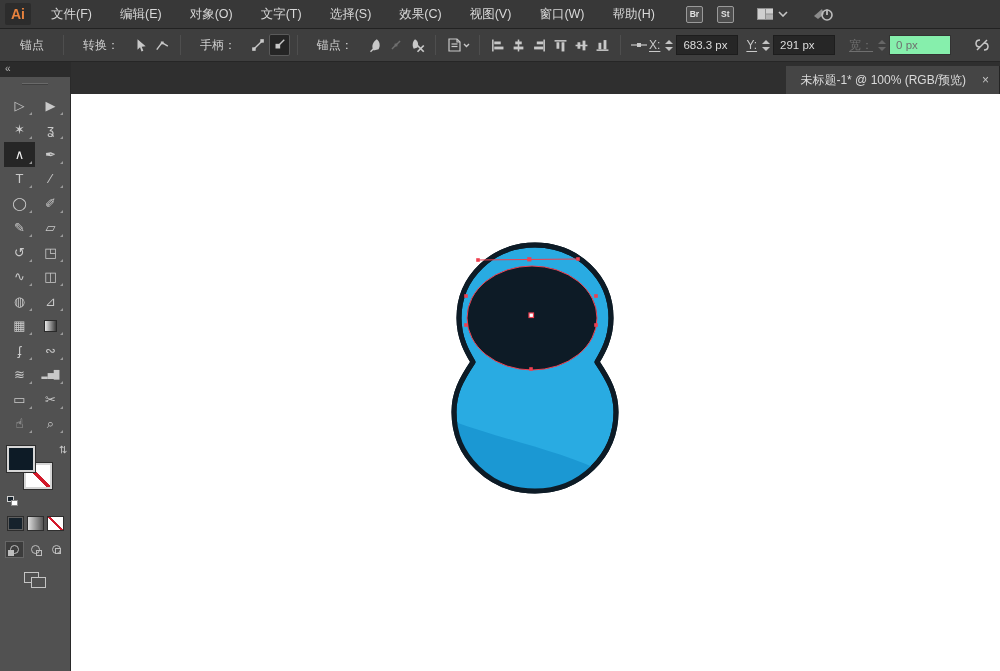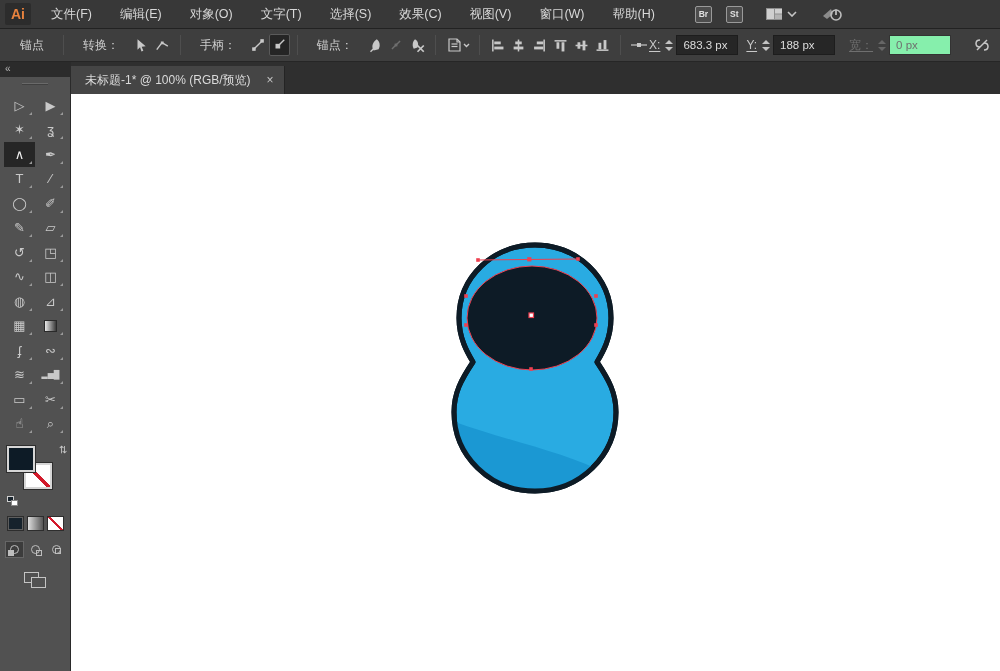--- a/index.html
+++ b/index.html
@@ -8,21 +8,21 @@
   .app { width:1000px; height:671px; display:flex; flex-direction:column; }
 
   
   .menubar { height:29px; background:#383838; display:flex; align-items:center;
              border-bottom:1px solid #222; flex:0 0 auto; }
   .ai-logo { width:26px; height:22px; margin:0 6px 0 5px; background:#2c2c2c; border-radius:2px;
              color:#e8823e; font-weight:bold; font-size:14px; display:flex; align-items:center;
              justify-content:center; }
   .menu-item { color:#d8d8d8; font-size:12.5px; padding:0 14px; height:29px; line-height:29px;
                cursor:default; }
-  .mb-right { display:flex; align-items:center; margin-left:26px; gap:14px; }
+  .mb-right { display:flex; align-items:center; margin-left:17px; gap:14px; }
   .mini-app { width:17px; height:17px; border:1px solid #9a9a9a; border-radius:2px; background:#4d4d4d;
               color:#e0e0e0; font-size:8.5px; font-weight:bold; display:flex; align-items:center;
               justify-content:center; }
   .ws-switch { display:flex; align-items:center; gap:4px; margin-left:8px; }
   .launch { margin-left:10px; display:flex; align-items:center; }
 
   
   .controlbar { height:33px; background:#3e3e3e; border-bottom:1px solid #262626;
                 display:flex; align-items:center; padding:0 8px; flex:0 0 auto; }
   .cb-label { color:#cfcfcf; font-size:12px; margin:0 12px; white-space:nowrap; }
@@ -100,21 +100,21 @@
   .dm-behind::after { right:-3px; bottom:-3px; }
   .dm-inside::after { left:2px; top:2px; }
 
   .screenmode { margin-top:14px; position:relative; width:22px; height:16px; }
   .screenmode .r1 { position:absolute; left:0; top:0; width:15px; height:11px; border:1.5px solid #c4c4c4; }
   .screenmode .r2 { position:absolute; right:0; bottom:0; width:15px; height:11px; border:1.5px solid #c4c4c4;
                     background:#515151; }
 
   
   .docwin { flex:1; display:flex; flex-direction:column; min-width:0; }
-  .tabbar { height:32px; background:#2f2f2f; display:flex; align-items:flex-end; flex:0 0 auto; }
+  .tabbar { height:32px; background:#2f2f2f; display:flex; align-items:flex-end; flex:0 0 auto;justify-content:flex-end; }
   .tab { height:28px; background:#454545; color:#dadada; font-size:12px; display:flex;
          align-items:center; padding:0 10px 0 14px; border-right:1px solid #242424; }
   .tab-close { margin-left:16px; color:#c4c4c4; font-size:12px; cursor:default; }
   .canvas { flex:1; background:#ffffff; position:relative; overflow:hidden; }
   .canvas svg { position:absolute; left:0; top:0; }
 </style>
 </head>
 <body>
 
 <div class="app">
@@ -279,21 +279,21 @@
           <i class="dn"></i>
         </div>
       <div class="num-box">683.3 px</div>
     </div>
     <div class="num-field">
       <span class="num-label">Y:</span>
       <div class="stepper">
           <i class="up"></i>
           <i class="dn"></i>
         </div>
-      <div class="num-box">188 px</div>
+      <div class="num-box">291 px</div>
     </div>
     <div class="num-field disabled" style="margin-left:6px">
       <span class="num-label">宽：</span>
       <div class="stepper">
           <i class="up"></i>
           <i class="dn"></i>
         </div>
       <div class="num-box">0 px</div>
     </div>
 

